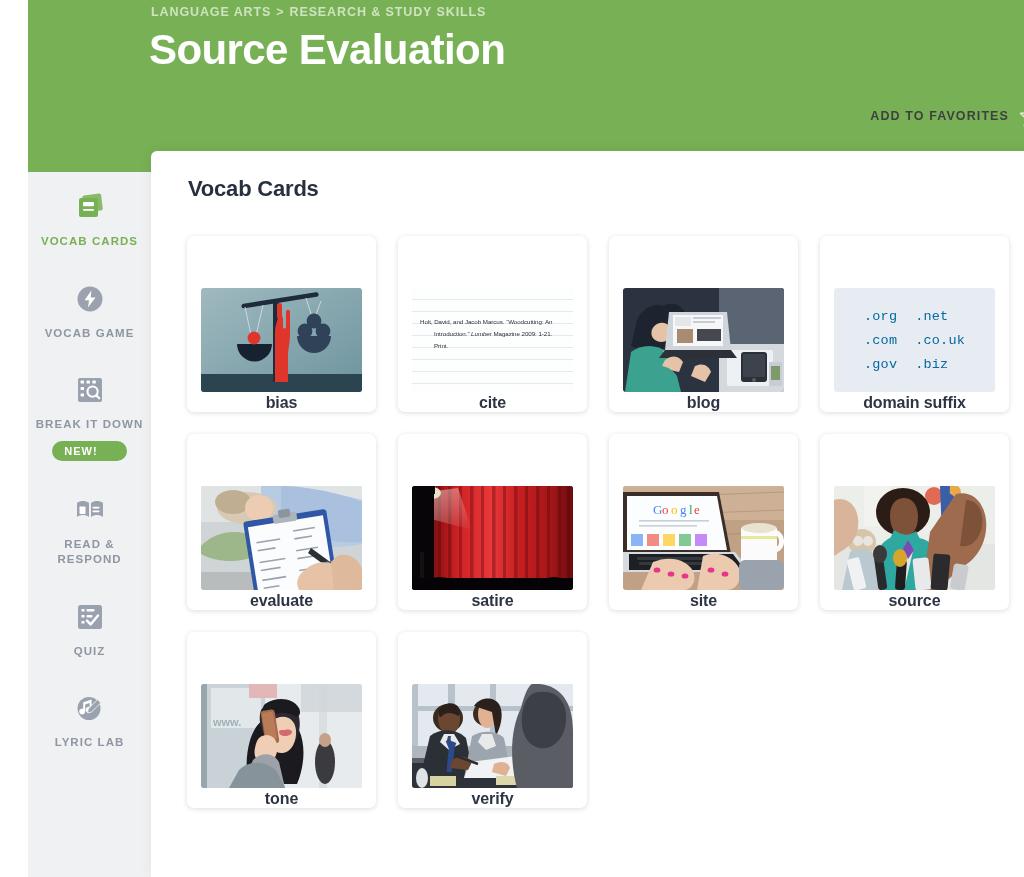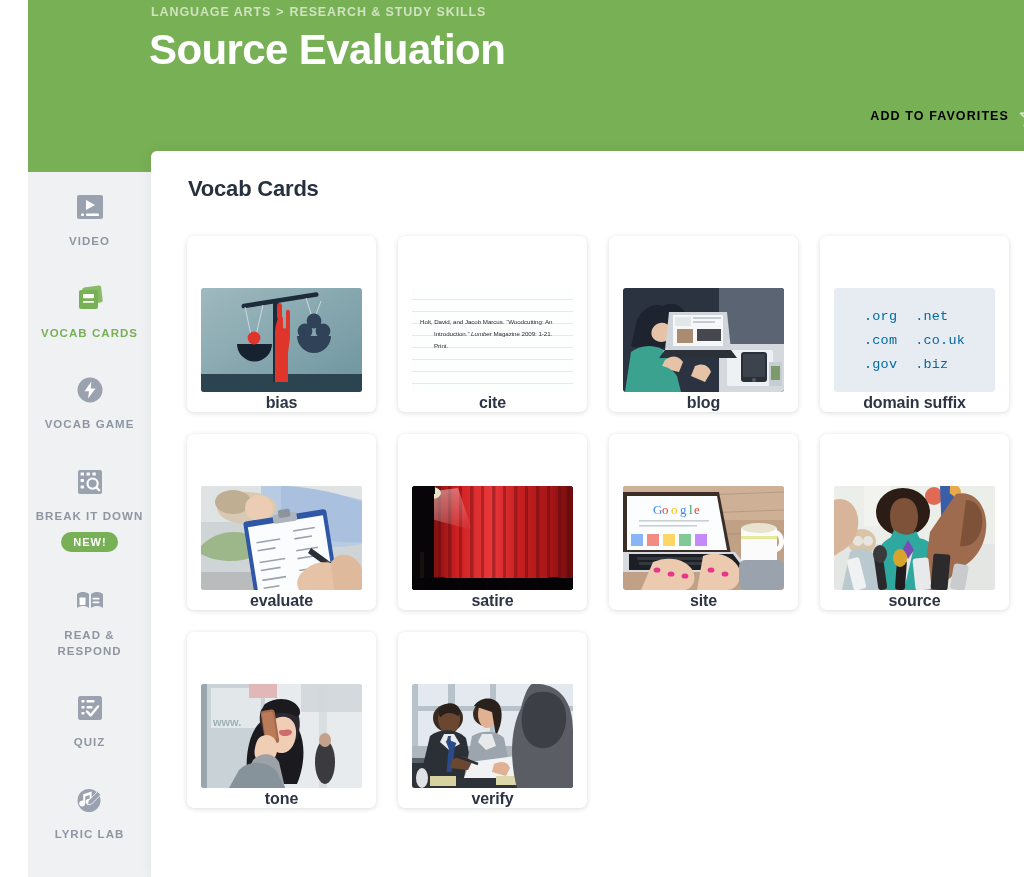--- a/index.html
+++ b/index.html
@@ -36,21 +36,21 @@
     align-items: center; justify-content: center;
   }
   .btn-assign { background: #4b4bbd; width: 118px; }
   .btn-teacher { background: #5f8e3e; width: 185px; }
 
   .favorites {
     position: absolute; right: 8px; top: 103px;
     display: flex; align-items: center; gap: 9px; cursor: pointer;
   }
   .favorites-label {
-    font-size: 12.5px; font-weight: bold; letter-spacing: 1.1px; color: #000000;
+    font-size: 12.5px; font-weight: bold; letter-spacing: 1.1px; color: #404040;
   }
   .star-icon { width: 26px; height: 26px; display: block; }
 
   
   .sidebar {
     position: absolute; left: 0; top: 172px; width: 123px; height: 705px;
     background: #f0f1f3;
   }
   .side-item {
     width: 123px; padding: 18px 6px 14px;
@@ -59,21 +59,21 @@
   }
   .side-icon { width: 34px; height: 34px; margin-bottom: 10px; display: block; }
   .side-label {
     font-size: 11.5px; font-weight: bold; letter-spacing: 1.05px;
     color: #8e96a3; text-align: center; line-height: 1.35; text-transform: uppercase;
   }
   .side-item.active .side-label { color: #78b055; }
   .badge-new {
     margin-top: 8px; background: #78b055; color: #fff;
     font-size: 11px; font-weight: bold; letter-spacing: 1.1px;
-    padding: 4px 11px 4px 12px; border-radius: 10px;
+    padding: 4px 29px 4px 12px; border-radius: 10px;
   }
 
   
   .panel {
     position: absolute; left: 123px; top: 151px; width: 901px; height: 726px;
     background: #ffffff; border-radius: 6px 0 0 0;
     box-shadow: 0 0 14px rgba(0,0,0,0.06);
     overflow: hidden;
   }
   .panel-title {
@@ -147,31 +147,20 @@
       <span class="star-icon">
         <svg viewBox="0 0 24 24" width="26" height="26" fill="none" stroke="#d7e8c9" stroke-width="1.5" stroke-linejoin="round">
           <polygon points="12,2.6 14.9,9 21.6,9.6 16.6,14.2 18.1,21 12,17.5 5.9,21 7.4,14.2 2.4,9.6 9.1,9"></polygon>
         </svg>
       </span>
     </div>
   </div>
 
   <div class="sidebar">
 
-    <div class="side-item">
-      <span class="side-icon">
-        <svg viewBox="0 0 34 34" width="34" height="34">
-          <rect x="4" y="5" width="26" height="24" rx="2" fill="#9aa2af"></rect>
-          <polygon points="13,10 22,15 13,20" fill="#ffffff"></polygon>
-          <rect x="8" y="23.5" width="3" height="2.6" rx="1" fill="#ffffff"></rect>
-          <rect x="13" y="23.5" width="13" height="2.6" rx="1" fill="#ffffff"></rect>
-        </svg>
-      </span>
-      <span class="side-label">VIDEO</span>
-    </div>
 
     <div class="side-item active">
       <span class="side-icon">
         <svg viewBox="0 0 34 34" width="34" height="34">
           <rect x="10" y="4.5" width="19" height="17" rx="2" fill="#89bb67" transform="rotate(-7 19 13)"></rect>
           <rect x="6" y="8" width="19" height="19" rx="2" fill="#78b055"></rect>
           <rect x="10" y="12" width="11" height="4.2" rx="1" fill="#ffffff"></rect>
           <rect x="10" y="19" width="11" height="1.8" rx="0.9" fill="#ffffff"></rect>
         </svg>
       </span>

